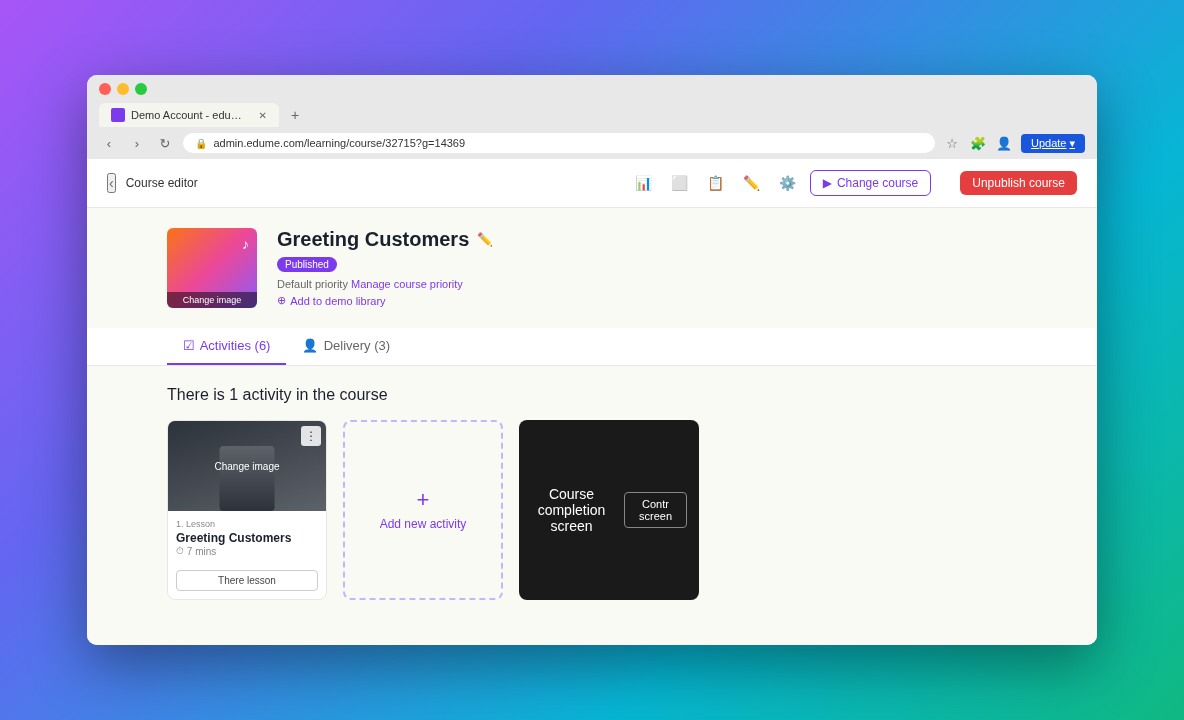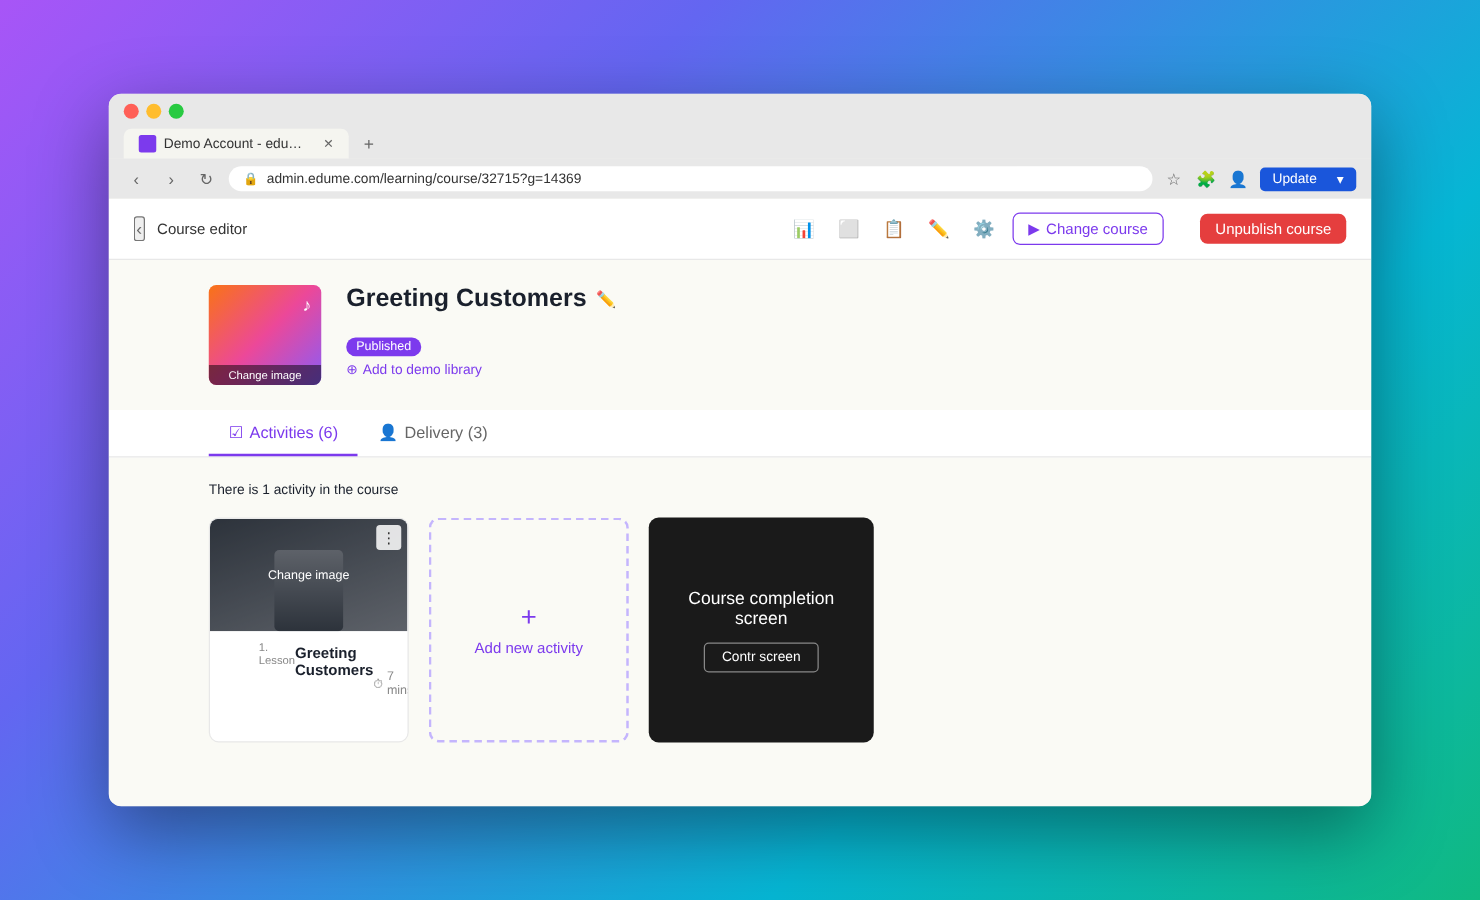--- a/index.html
+++ b/index.html
@@ -138,21 +138,22 @@
     .update-btn {
       background: #1a56db;
       color: white;
       border: none;
       border-radius: 4px;
       padding: 3px 10px;
       font-size: 11px;
       cursor: pointer;
       display: flex;
       align-items: center;
-      gap: 16px;
+      gap: 3px;
+      text-decoration: underline;
     }
     
     .app-content {
       flex: 1;
       background: #fafaf5;
       overflow-y: auto;
     }
     
     .app-topnav {
       background: white;
@@ -271,21 +272,21 @@
       color: #7c3aed;
       font-size: 13px;
       cursor: pointer;
     }
     .published-badge {
       background: #7c3aed;
       color: white;
       font-size: 10px;
       padding: 2px 8px;
       border-radius: 12px;
-      margin-top: 19px;
+      margin-top: 6px;
       display: inline-block;
     }
     .course-meta {
       margin-top: 6px;
       font-size: 11px;
       color: #666;
     }
     .course-meta a {
       color: #7c3aed;
       text-decoration: none;
@@ -320,21 +321,21 @@
     .tab-item.active {
       color: #7c3aed;
       border-bottom-color: #7c3aed;
       font-weight: 500;
     }
     
     .activities-section {
       padding: 20px 80px;
     }
     .section-title {
-      font-size: 11px;
+      font-size: 16px;
       color: #1a202c;
       font-weight: 400;
       margin-bottom: 16px;
     }
     .activities-grid {
       display: flex;
       gap: 16px;
       align-items: stretch;
     }
     
@@ -390,22 +391,21 @@
       cursor: pointer;
       display: flex;
       align-items: center;
       justify-content: center;
       color: #333;
     }
     .activity-card-body {
       padding: 8px;
       flex: 1;
       display: flex;
-      flex-direction: row;
-      margin-left: 31px;
+      flex-direction: column;
     }
     .activity-type {
       font-size: 9px;
       color: #888;
     }
     .activity-name {
       font-size: 12px;
       color: #1a202c;
       font-weight: 600;
       margin-top: 2px;
@@ -451,21 +451,21 @@
     .add-label {
       font-size: 12px;
       color: #7c3aed;
     }
     
     .completion-card {
       width: 180px;
       background: #1a1a1a;
       border-radius: 8px;
       display: flex;
-      flex-direction: column;
+      flex-direction: row;
       align-items: center;
       justify-content: center;
       padding: 20px 12px;
       gap: 12px;
       min-height: 180px;
     }
     .completion-title {
       font-size: 14px;
       color: white;
       text-align: center;
@@ -548,20 +548,24 @@
       <div class="course-image">
         <div class="course-image-music">♪</div>
         <div class="course-image-overlay">Change image</div>
       </div>
       <div class="course-info">
         <div class="course-name">
           <span>Greeting Customers</span>
           <span class="edit-icon">✏️</span>
         </div>
         <div class="published-badge">Published</div>
+        <div class="course-meta">
+          <span>Default priority</span>
+          <a>Manage course priority</a>
+        </div>
         <div class="add-to-library">
           <span>⊕</span>
           <span>Add to demo library</span>
         </div>
       </div>
     </div>
 
     <div class="tabs-section">
       <div class="tab-item active">
         <span>☑</span>

